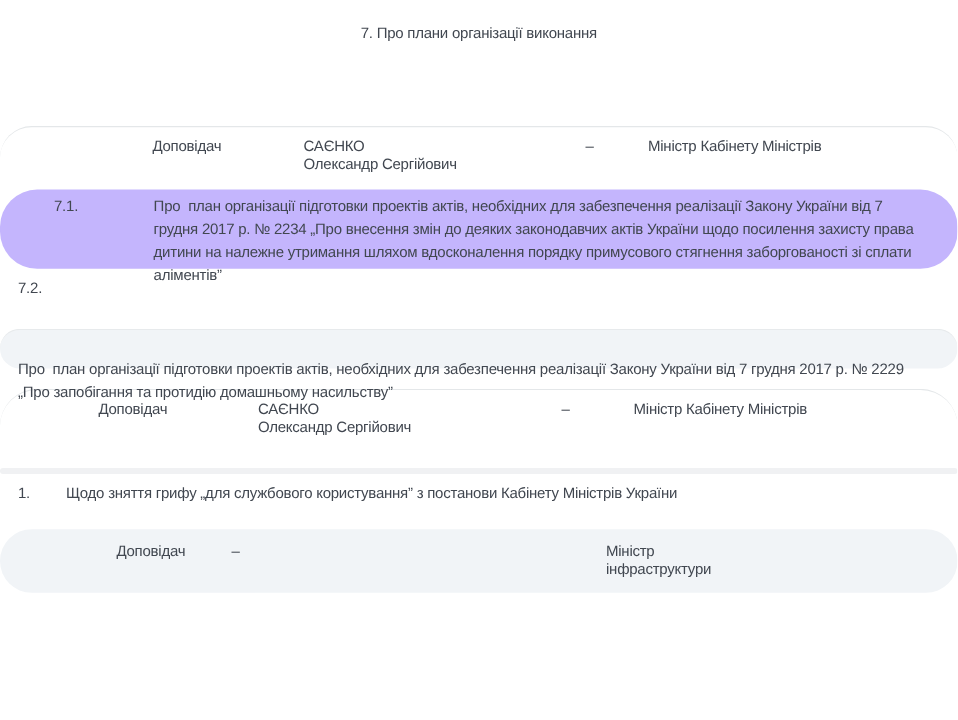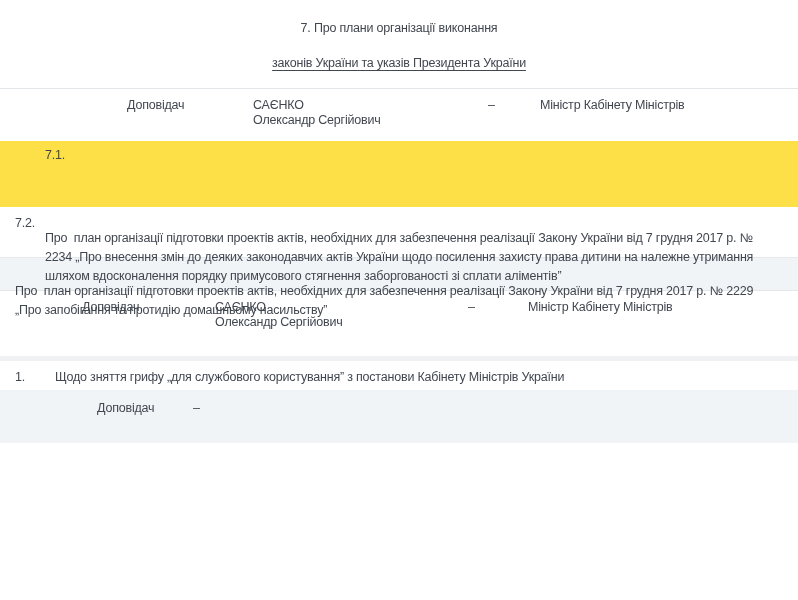--- a/index.html
+++ b/index.html
@@ -1,31 +1,31 @@
 <!DOCTYPE html>
 <html><head>
 <meta charset="utf-8">
 <style>
-  * { margin:0; padding:0; box-sizing:border-box; }
+  * { margin:0; padding:0; box-sizing:border-box;border-radius:31px; }
   html, body { background:#ffffff; }
   .page {
     position:relative;
     width:798px; height:600px;
     background:#ffffff;
     overflow:hidden;
     font-family:"Liberation Sans", sans-serif;
     font-size:12.5px;
     letter-spacing:-0.2px;
     color:#414750;
   }
   .title-block { height:88px; padding-top:20px; text-align:center; }
   .title-line { line-height:16px; }
   .title-line.underlined { margin-top:19px; text-decoration:underline; text-underline-offset:3px; }
 
-  .speaker-row { display:grid; align-content:start; }
+  .speaker-row { display:grid; align-content:start;margin-top:17px; }
   .speaker-row .sp-name div { line-height:15px; }
   .sp-label, .sp-dash, .sp-pos { line-height:15px; }
 
   .row-a {
     border-top:1px solid #e4e7e9;
     height:53px; padding:9px 10px 0 127px;
     grid-template-columns:126px 235px 52px 1fr;
   }
   .row-b {
     border-top:1px solid #e4e7e9;
@@ -33,21 +33,21 @@
     grid-template-columns:133px 253px 60px 1fr;
   }
   .row-c {
     height:53px; padding:11px 10px 0 97px;
     grid-template-columns:96px 312px 58px 1fr;
     background:#f1f4f7;
   }
 
   .item-row { display:flex; align-items:flex-start; line-height:19px; }
   .item-text { white-space:pre-wrap; }
-  .item-71 { background:#fde047; height:66px; padding:5px 36px 0 45px;flex-direction:column; }
+  .item-71 { background:#c4b5fd; height:66px; padding:5px 36px 0 45px; }
   .item-71 .item-num { width:83px; flex:0 0 83px; }
   .item-71 .item-text, .item-72 .item-text, .item-1 .item-text { flex:1 1 auto; }
   .item-72 { height:50px; padding:7px 22px 0 15px;flex-direction:column; }
   .item-72 .item-num { width:68px; flex:0 0 68px; }
 
   .empty-band { height:33px; background:#f1f4f7; border-top:1px solid #e7eaec; }
 
   .section-heading { font-size:12.5px; font-weight:400; text-align:center; }
   .h-personnel { height:69px; padding-top:38px; }
   .h-misc { height:88px; padding-top:22px; }
@@ -57,21 +57,20 @@
   .item-1 { height:29px; padding:7px 22px 0 15px; background:#ffffff; }
   .item-1 .item-num { width:40px; flex:0 0 40px; }
 </style>
 </head>
 <body>
 
 <div class="page">
 
   <header class="title-block">
     <div class="title-line">7. Про плани організації виконання</div>
-    <div class="title-line underlined">законів України та указів Президента України</div>
   </header>
 
   <section>
     <div class="speaker-row row-a">
       <div class="sp-label">Доповідач</div>
       <div class="sp-name">
         <div>САЄНКО</div>
         <div>Олександр Сергійович</div>
       </div>
       <div class="sp-dash">–</div>
@@ -109,16 +108,17 @@
     <div class="divider-band"></div>
 
     <div class="item-row item-1">
       <div class="item-num">1.</div>
       <div class="item-text">Щодо зняття грифу „для службового користування” з постанови Кабінету Міністрів України</div>
     </div>
 
     <div class="speaker-row row-c">
       <div class="sp-label">Доповідач</div>
       <div class="sp-dash">–</div>
+      <div class="sp-pos">Міністр інфраструктури</div>
     </div>
   </section>
 
 </div>
 
 </body></html>

